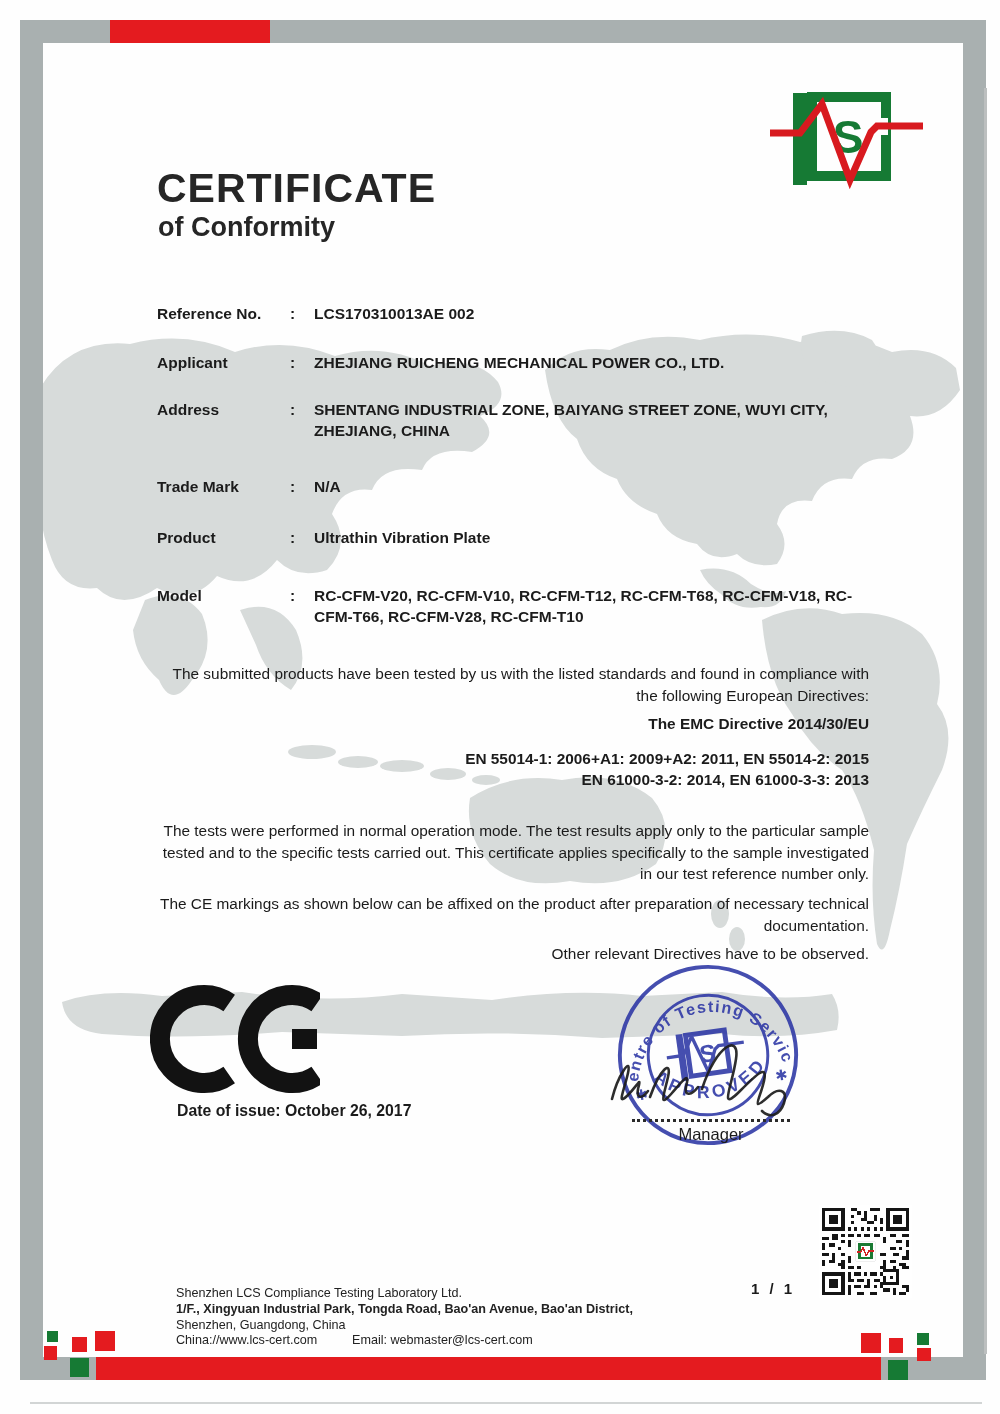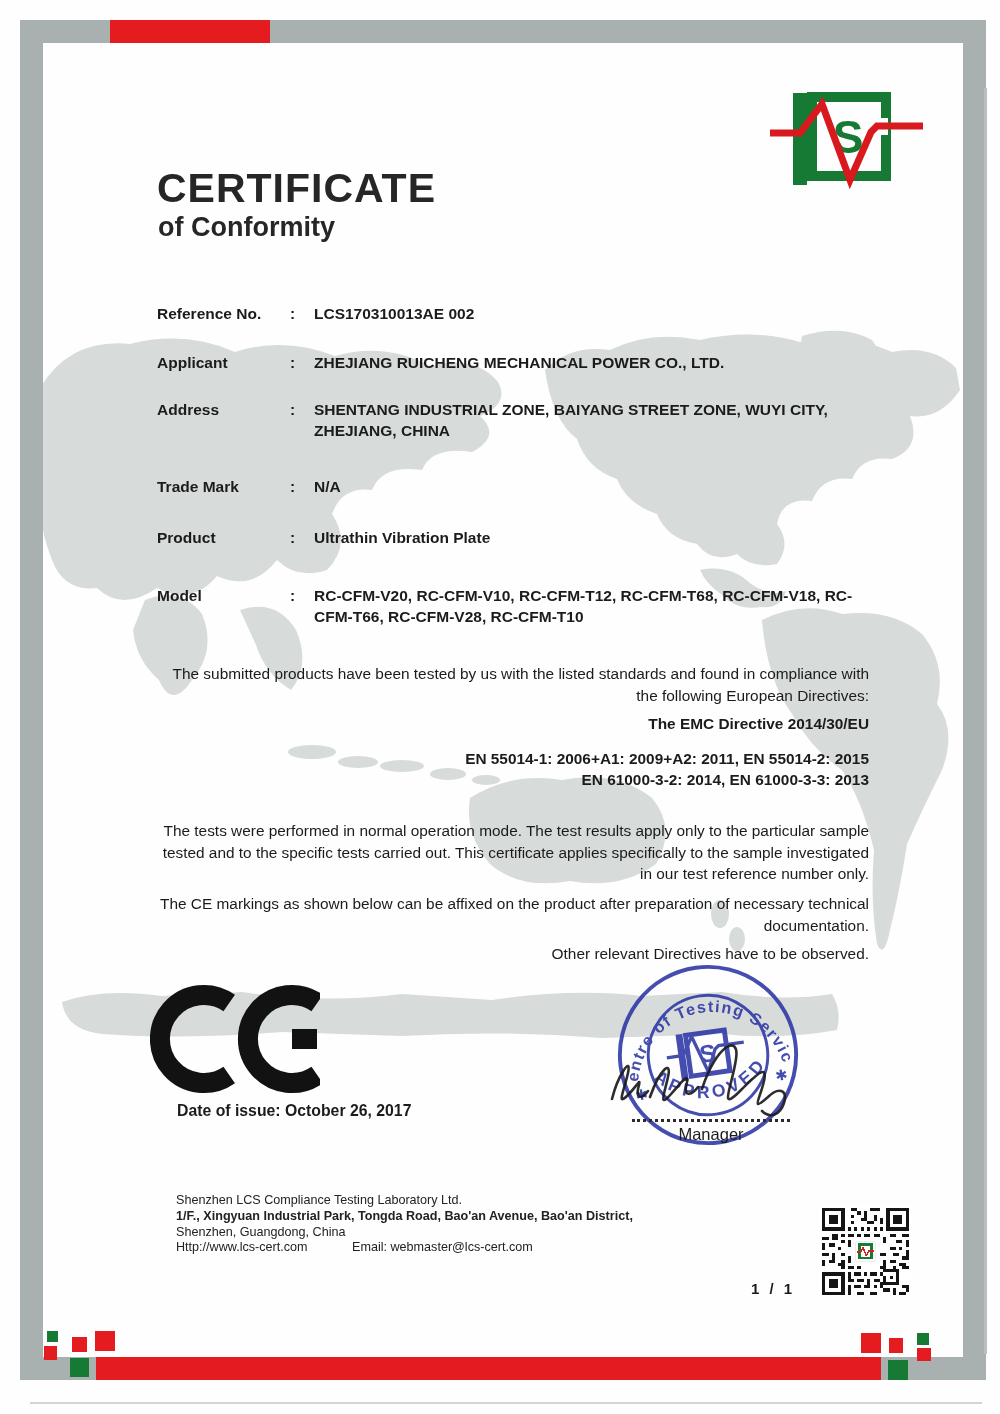--- a/index.html
+++ b/index.html
@@ -19,21 +19,21 @@
   .title-sub{left:158px;top:212px;font-size:27px;font-weight:bold;color:#262626;}
   .frow{left:157px;width:720px;display:flex;font-size:15.5px;font-weight:bold;line-height:21px;}
   .frow .lbl{width:133px;flex:none;}
   .frow .sep{width:24px;flex:none;}
   .frow .val{width:555px;}
   .para{left:157px;width:712px;font-size:15.4px;line-height:21.5px;text-align:right;}
   .bold{font-weight:bold;}
   .date-line{left:157px;top:1102px;font-size:15.8px;font-weight:bold;margin-left:20px;}
   .dotline{left:632px;top:1119px;width:158px;border-top:3px dotted #2a2a2a;height:0;z-index:6;}
   .manager{left:640px;top:1125px;width:142px;text-align:center;font-size:16.5px;z-index:6;}
-  .footer{left:176px;top:1193px;width:560px;font-size:12.6px;line-height:15.8px;color:#222;}
+  .footer{left:176px;top:1286px;width:560px;font-size:12.6px;line-height:15.8px;color:#222;}
   .footer .row{display:flex;}
   .footer .c1{width:176px;flex:none;}
   .pagenum{left:751px;top:1280px;font-size:15px;font-weight:bold;letter-spacing:3px;}
   .edge-r{left:984px;top:88px;width:3px;height:1266px;background:#bcbfbf;z-index:5;}
   .edge-b{left:30px;top:1402px;width:952px;height:2px;background:#d2d5d5;z-index:5;}
   svg{display:block;}
 </style>
 </head>
 <body>
 
@@ -170,21 +170,21 @@
   </svg>
 
   <div class="abs dotline"></div>
   <div class="abs manager">Manager</div>
 
   <div class="abs z footer">
     <div>Shenzhen LCS Compliance Testing Laboratory Ltd.</div>
     <div class="bold">1/F., Xingyuan Industrial Park, Tongda Road, Bao'an Avenue, Bao'an District,</div>
     <div>Shenzhen, Guangdong, China</div>
     <div class="row">
-      <span class="c1">Http://www.lcs-cert.com</span>
+      <span class="c1">China://www.lcs-cert.com</span>
       <span>Email: webmaster@lcs-cert.com</span>
     </div>
   </div>
 
   <div class="abs z pagenum">1 / 1</div>
 
   <svg class="abs z" style="left:819px;top:1205px;" width="93" height="93" viewBox="0 0 29 29" shape-rendering="crispEdges">
     <rect x="0" y="0" width="29" height="29" fill="#ffffff"></rect>
     <path fill="#151515" fill-rule="evenodd" d="
       M1,1h7v7h-7z M2,2h5v5h-5z M3,3h3v3h-3z

